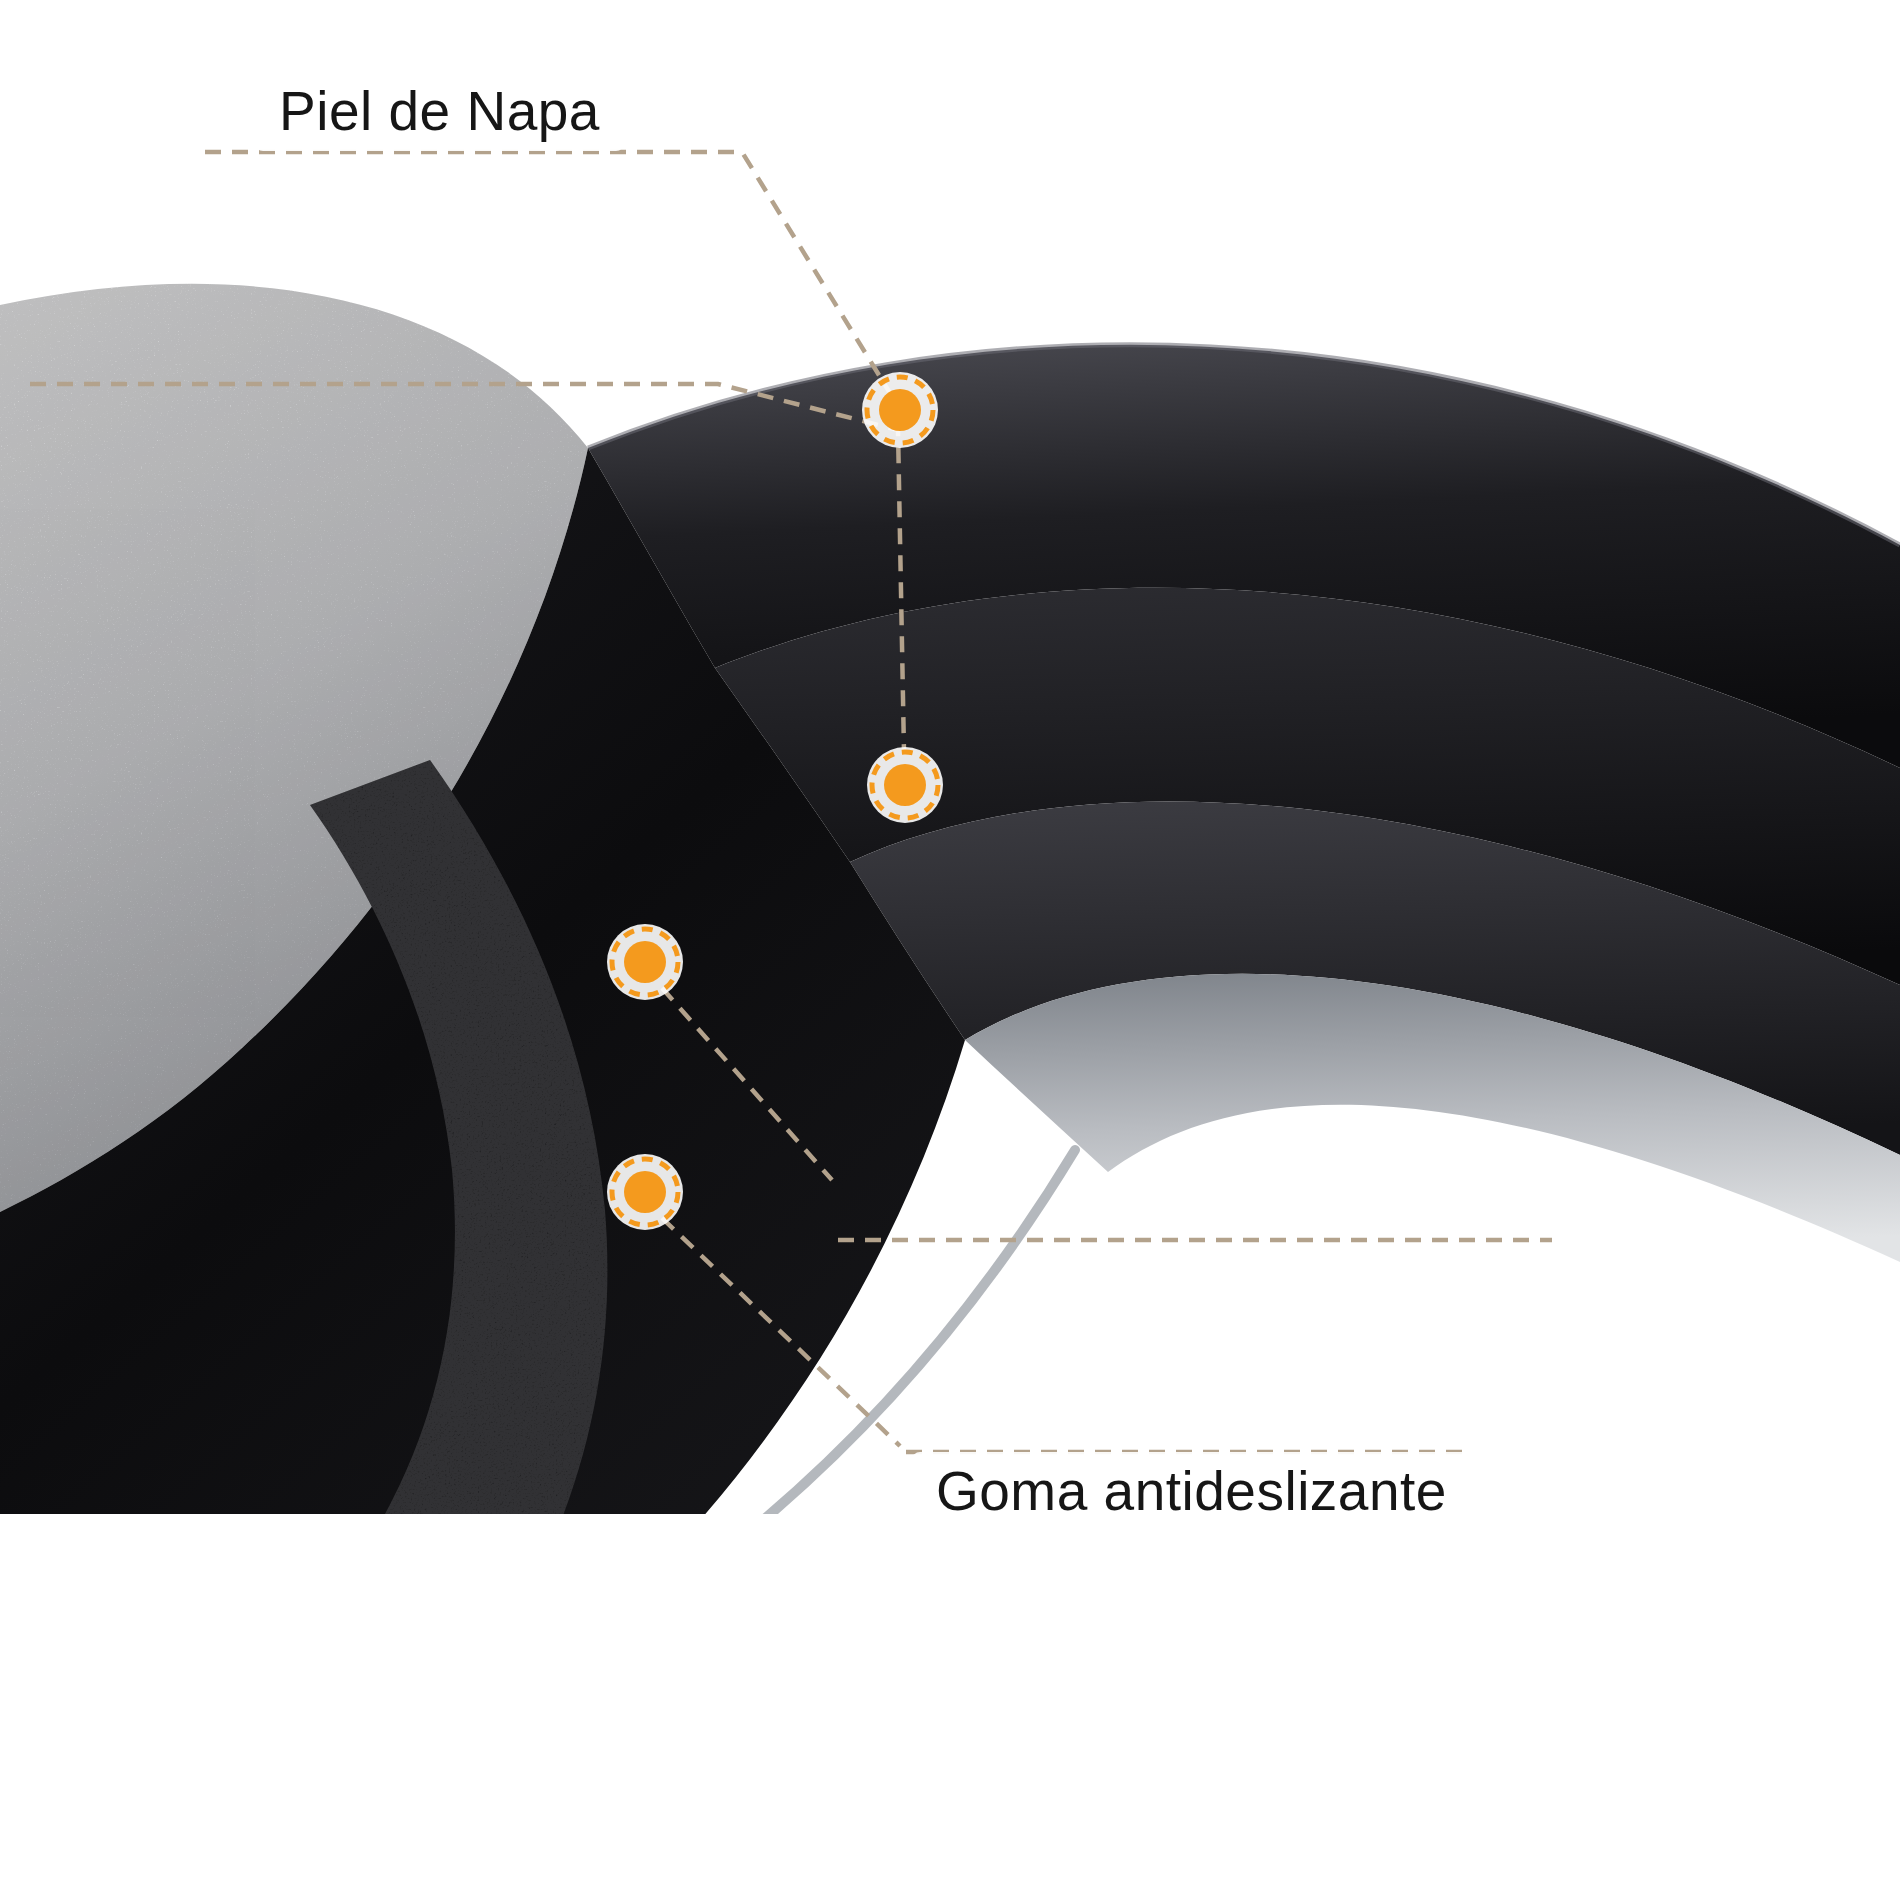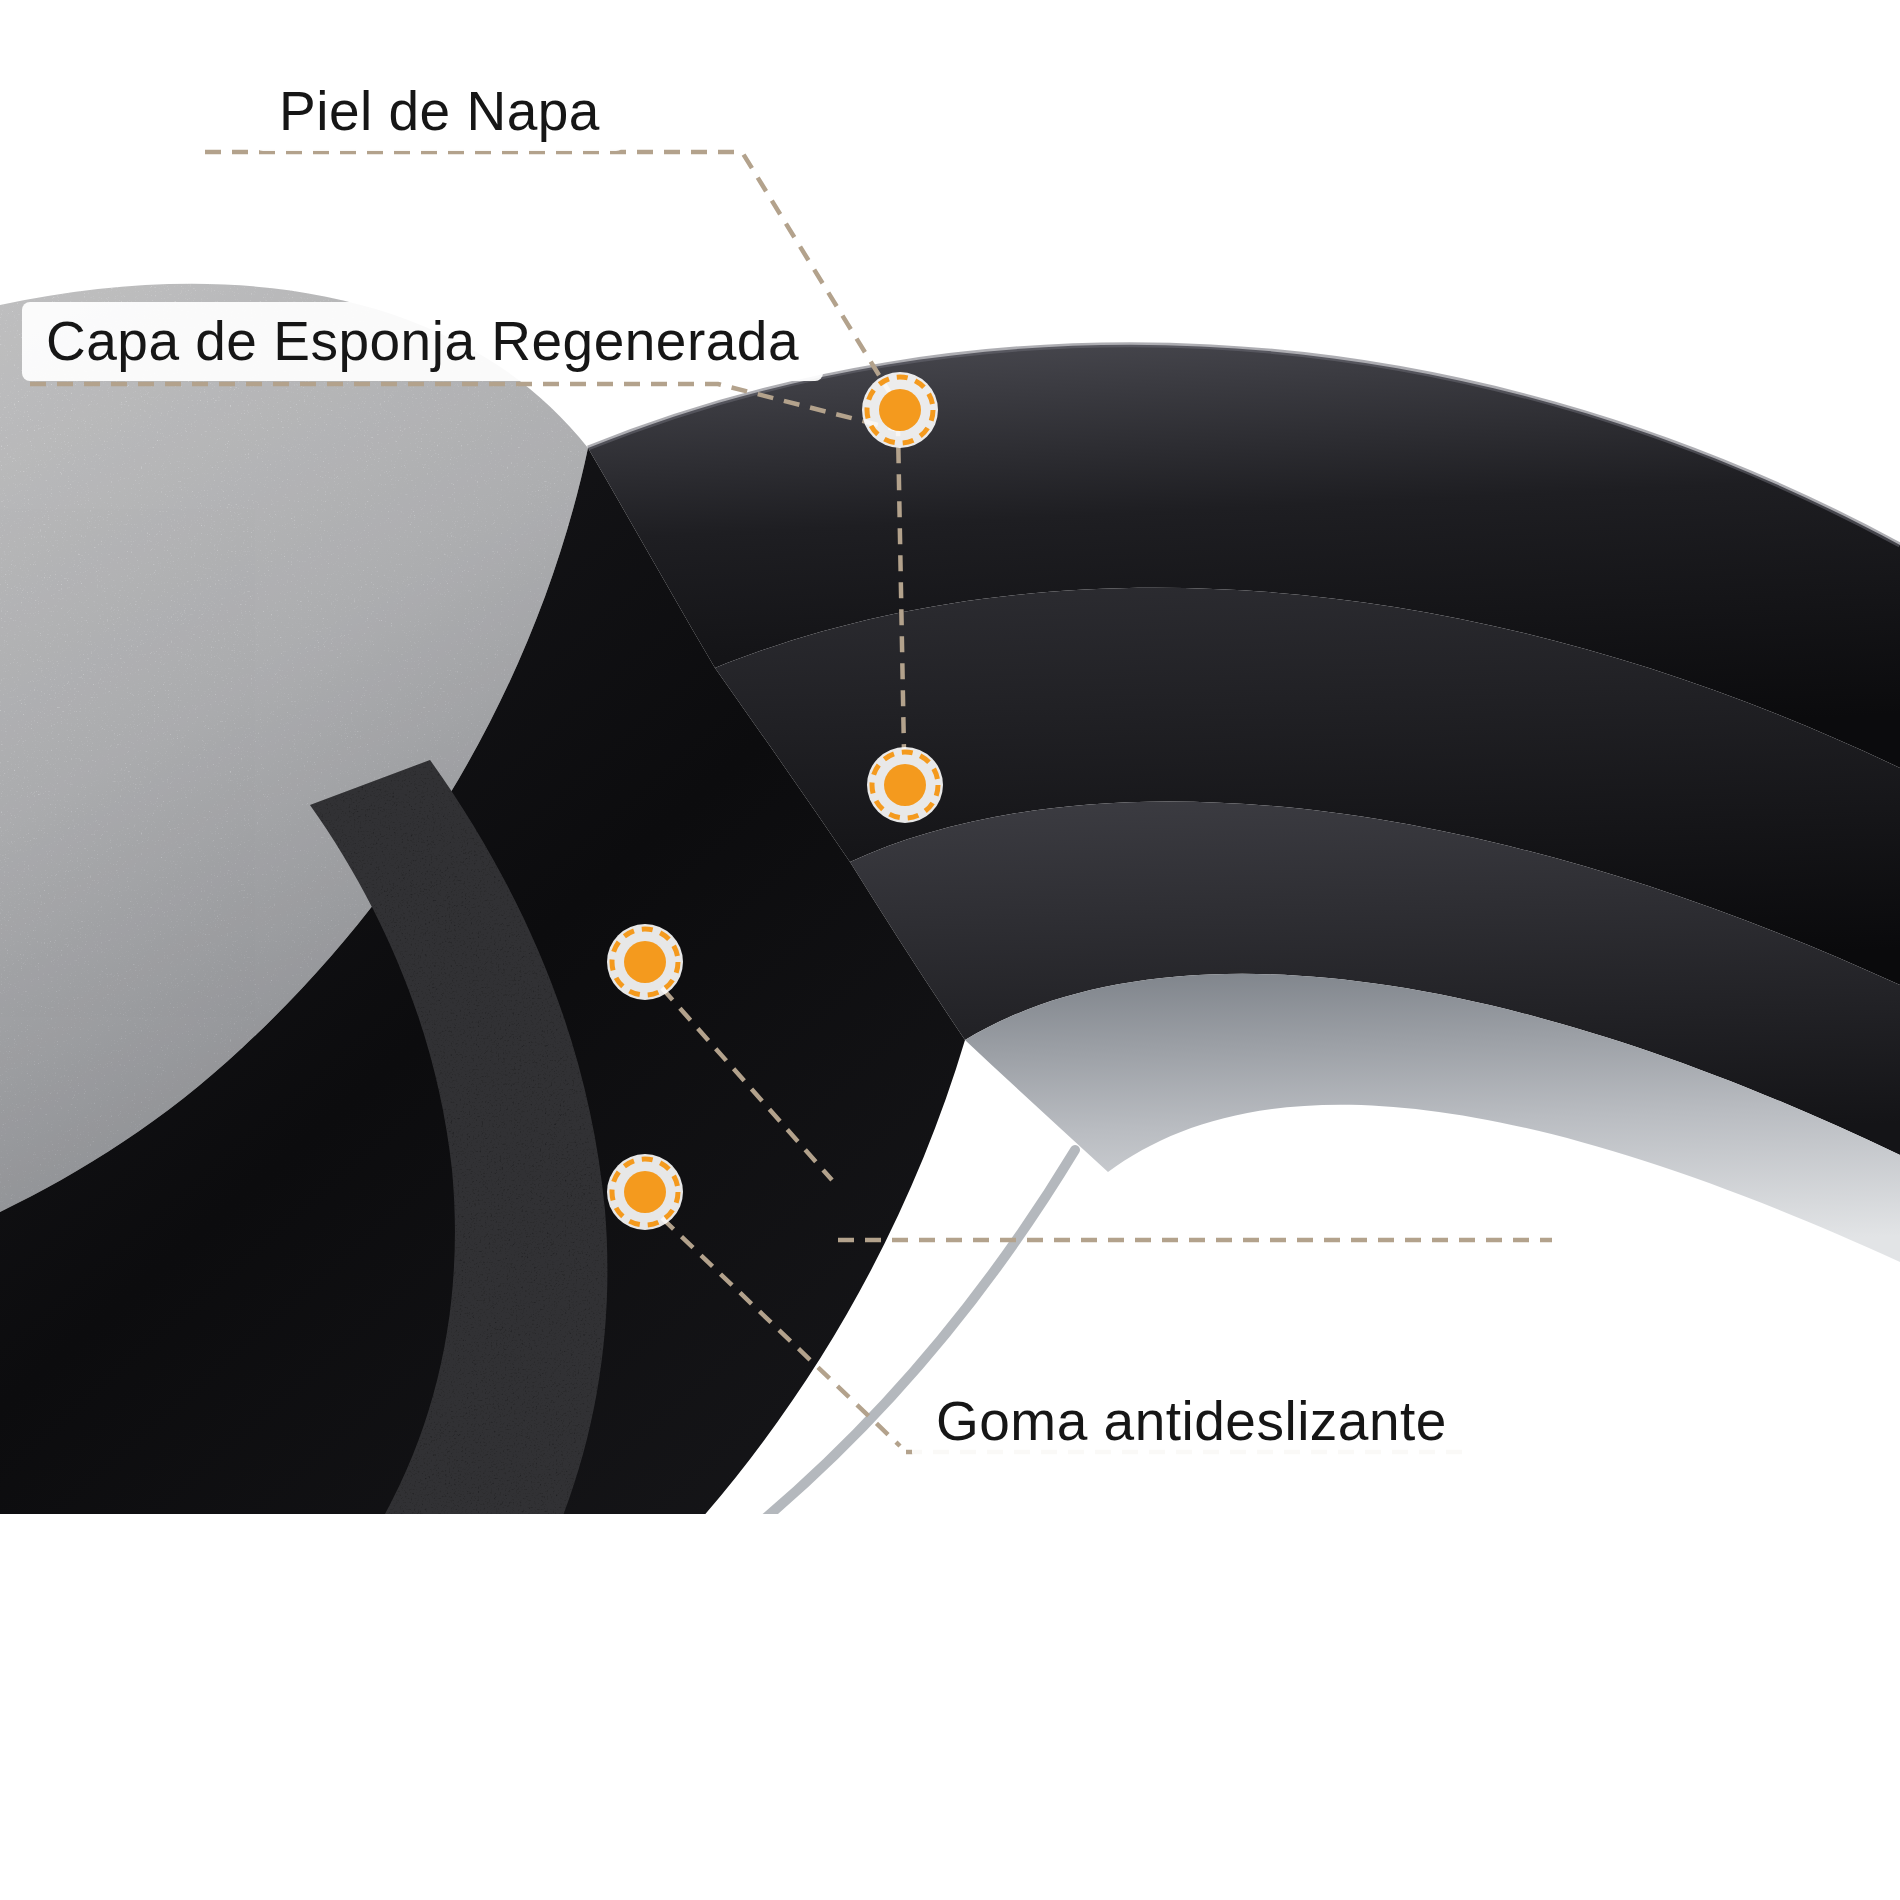--- a/index.html
+++ b/index.html
@@ -122,18 +122,17 @@
     </g>
     <g>
       <circle cx="645" cy="1192" r="38" fill="#ffffff" opacity="0.9"></circle>
       <circle cx="645" cy="1192" r="33" fill="none" stroke="#f49a1e" stroke-width="5" stroke-dasharray="11 8"></circle>
       <circle cx="645" cy="1192" r="21" fill="#f49a1e"></circle>
     </g>
   </svg>
 
   <div class="label" style="left:255px; top:72px;">Piel de Napa</div>
 
-  <div class="label" style="left:22px; top:302px;">Capa de Esponja Regenerada</div>
 
 
-  <div class="label" style="left:912px; top:1382px;">Goma antideslizante</div>
+  <div class="label" style="left:912px; top:1452px;">Goma antideslizante</div>
 
 </div>
 
 </body></html>

